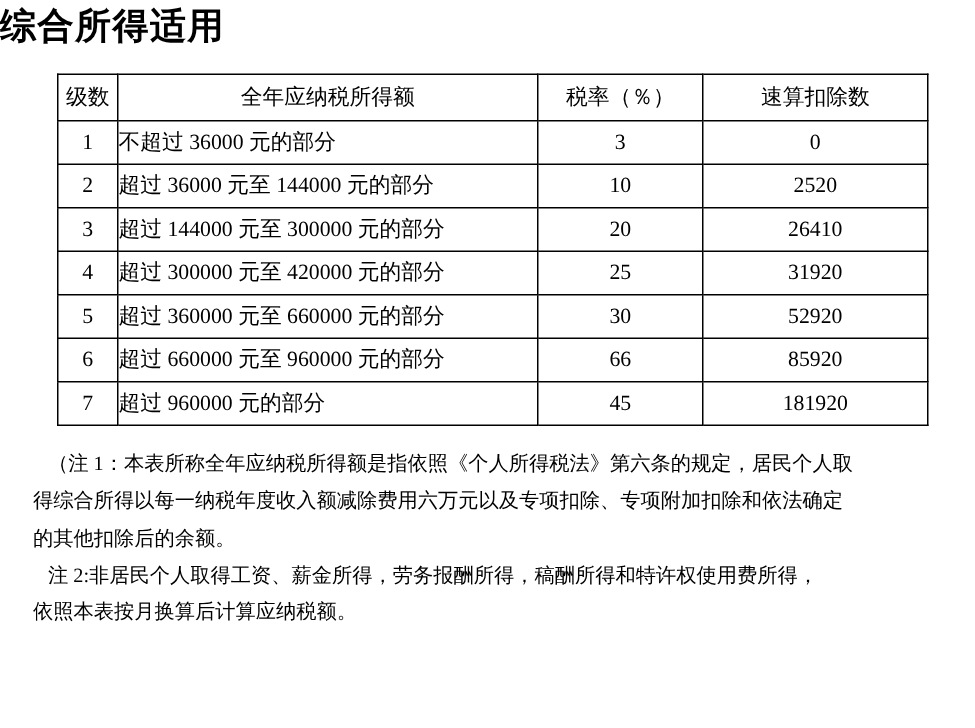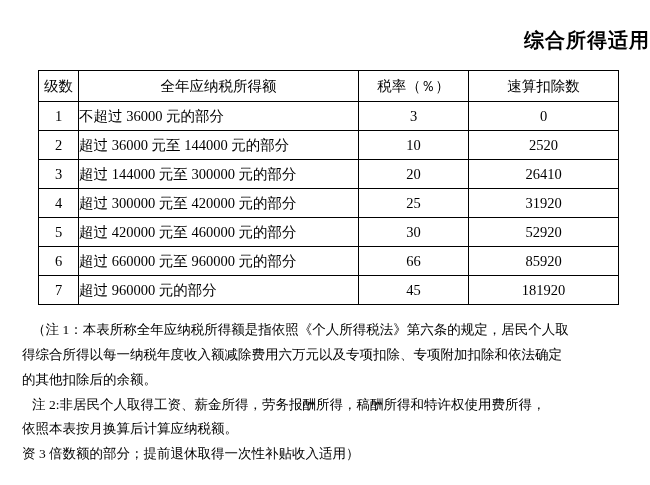--- a/index.html
+++ b/index.html
@@ -14,25 +14,25 @@
     color: #000000;
     overflow: hidden;
   }
   .page {
     position: relative;
     width: 650px;
     height: 485px;
     box-sizing: border-box;
   }
   .doc-title {
-    text-align: right;
-    font-size: 20px;
+    text-align: left;
+    font-size: 24px;
     font-weight: bold;
     letter-spacing: 1px;
-    margin-top: 27px;
+    margin-top: 1px;
     margin-bottom: 16px;
     font-family: "Liberation Serif", "DejaVu Serif", serif;
   }
   .table-wrap {
     padding: 0 38px;
   }
   table.tax-table {
     width: 100%;
     border-collapse: collapse;
     table-layout: fixed;
@@ -127,21 +127,21 @@
           <td class="c-deduct">26410</td>
         </tr>
         <tr>
           <td class="c-level">4</td>
           <td class="c-range">超过 300000 元至 420000 元的部分</td>
           <td class="c-rate">25</td>
           <td class="c-deduct">31920</td>
         </tr>
         <tr>
           <td class="c-level">5</td>
-          <td class="c-range">超过 420000 元至 460000 元的部分</td>
+          <td class="c-range">超过 360000 元至 660000 元的部分</td>
           <td class="c-rate">30</td>
           <td class="c-deduct">52920</td>
         </tr>
         <tr>
           <td class="c-level">6</td>
           <td class="c-range">超过 660000 元至 960000 元的部分</td>
           <td class="c-rate">66</td>
           <td class="c-deduct">85920</td>
         </tr>
         <tr>
@@ -153,16 +153,15 @@
       </tbody>
     </table>
   </div>
 
   <div class="notes">
     <p class="note-p indent">（注 1：本表所称全年应纳税所得额是指依照《个人所得税法》第六条的规定，居民个人取</p>
     <p class="note-p">得综合所得以每一纳税年度收入额减除费用六万元以及专项扣除、专项附加扣除和依法确定</p>
     <p class="note-p">的其他扣除后的余额。</p>
     <p class="note-p indent">注 2:非居民个人取得工资、薪金所得，劳务报酬所得，稿酬所得和特许权使用费所得，</p>
     <p class="note-p">依照本表按月换算后计算应纳税额。</p>
-    <p class="note-p">资 3 倍数额的部分；提前退休取得一次性补贴收入适用）</p>
   </div>
 
 </div>
 
 </body></html>

